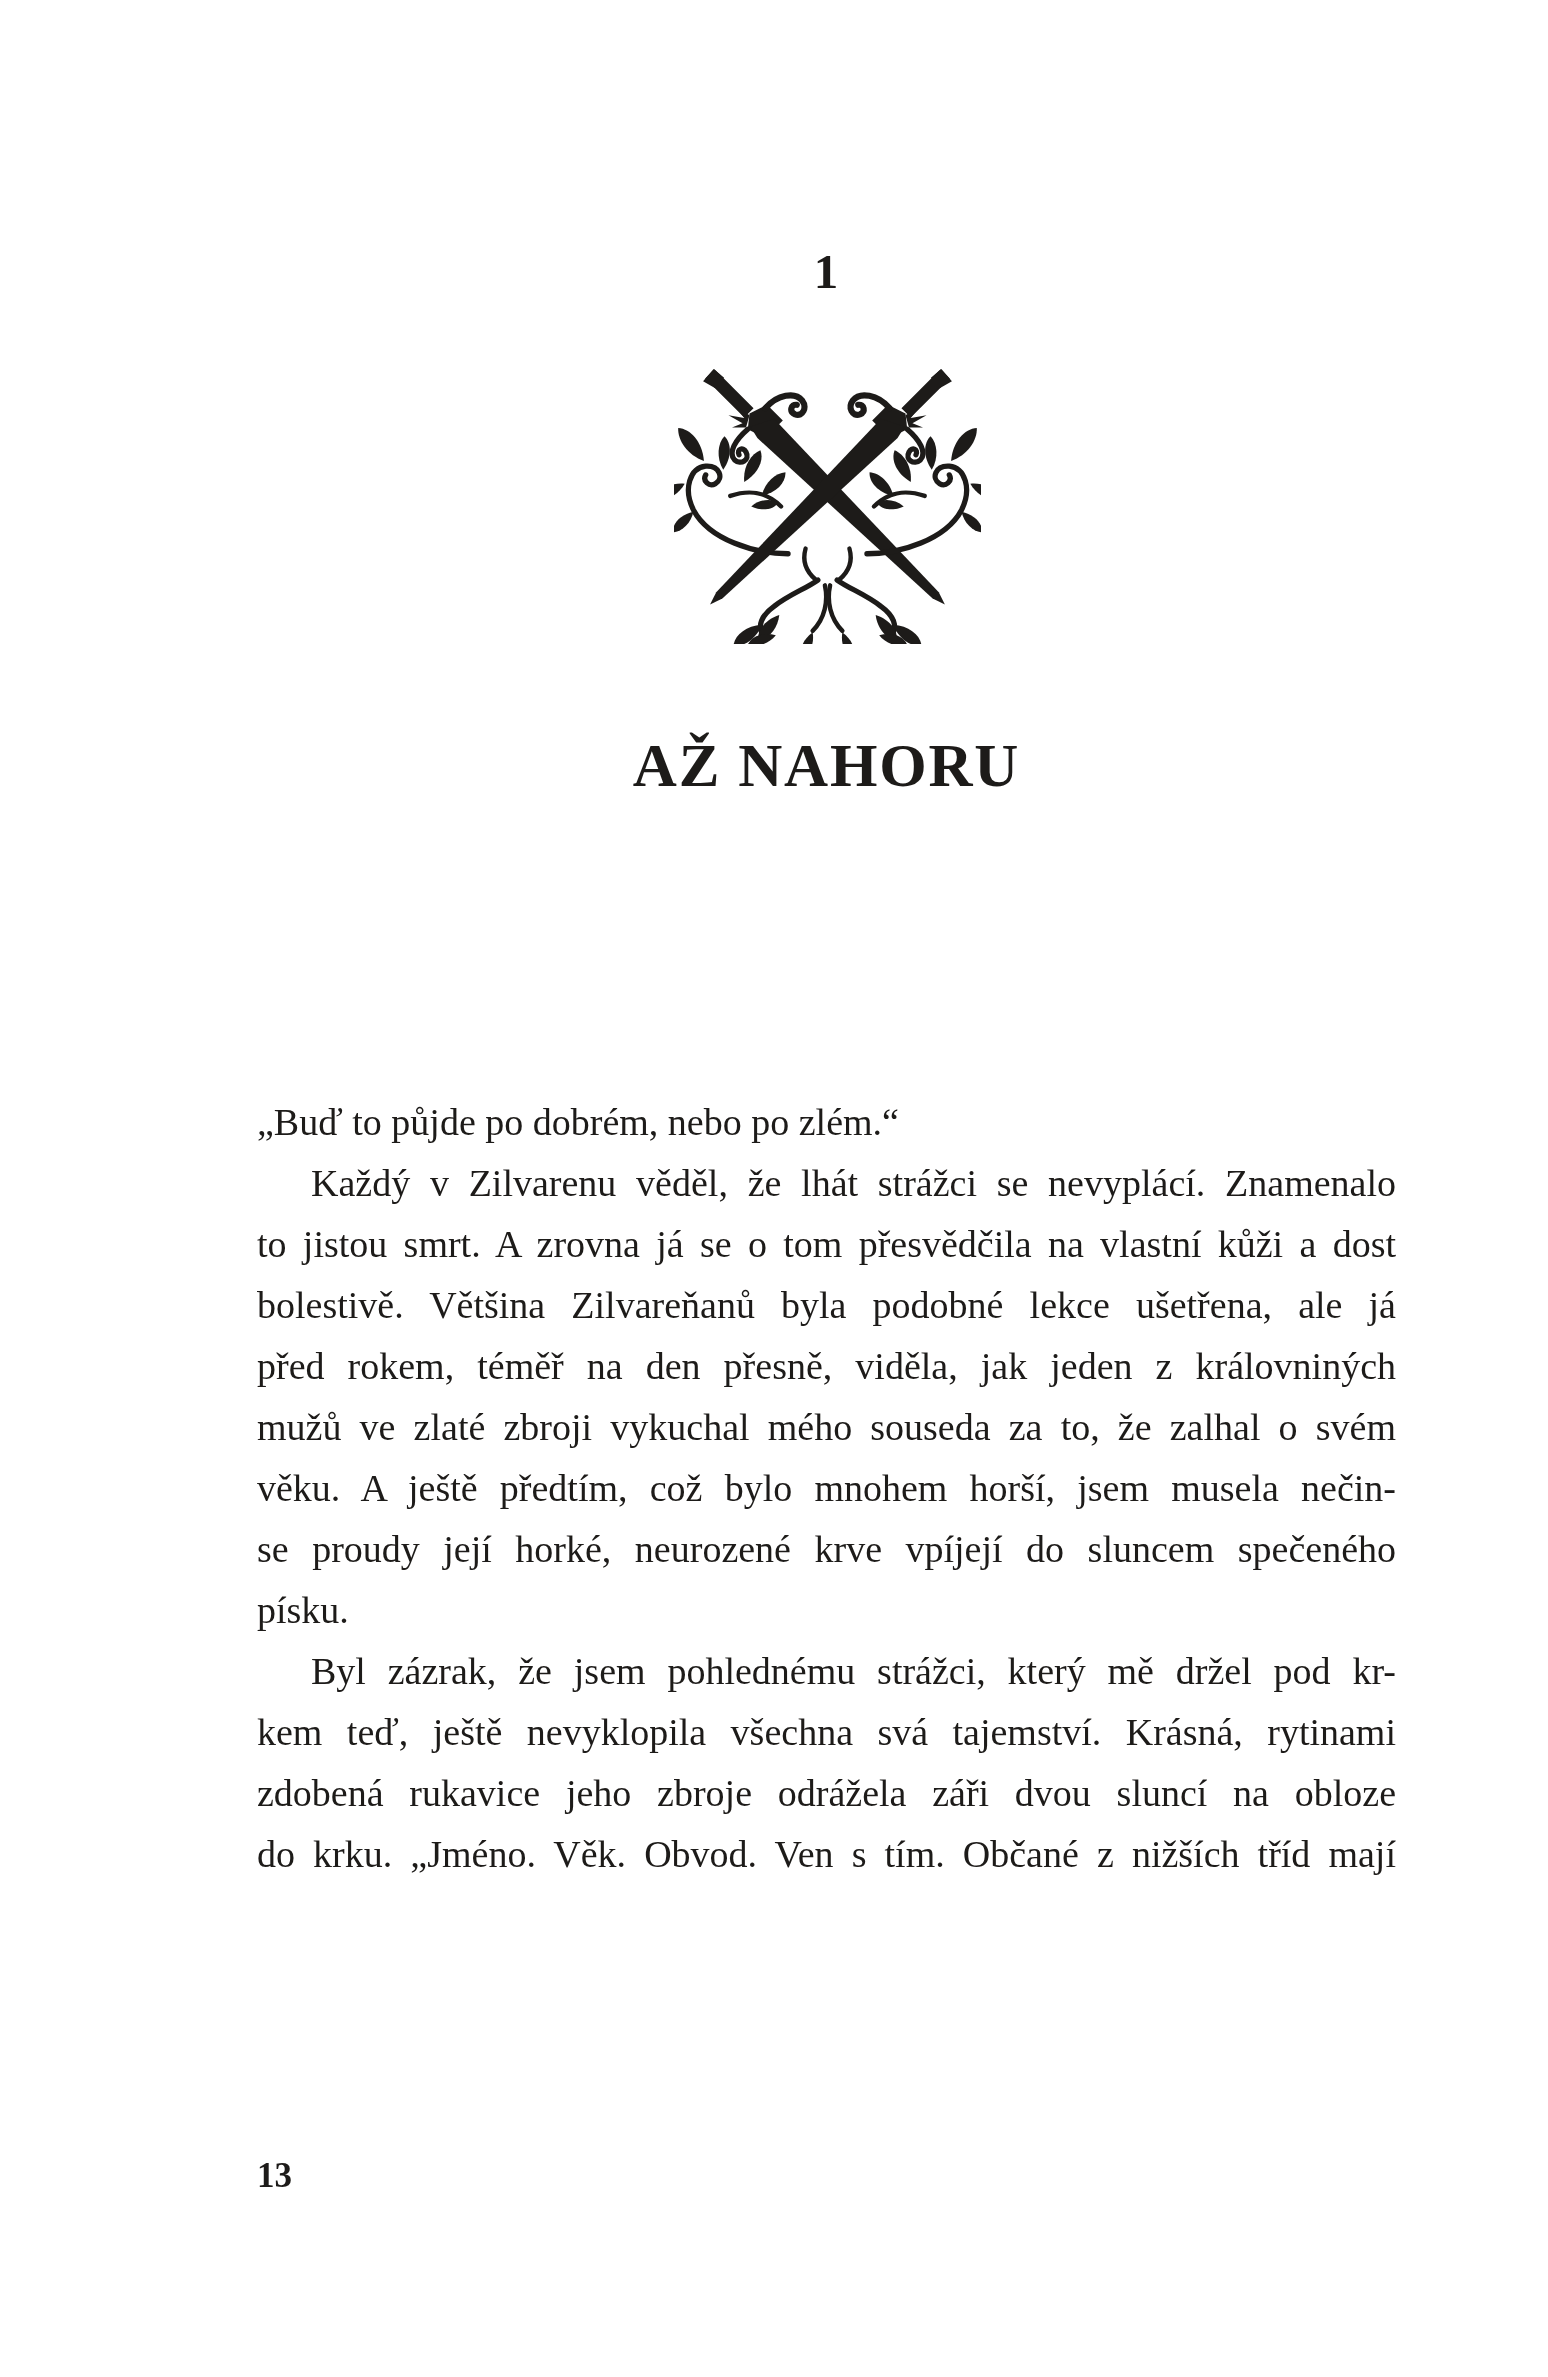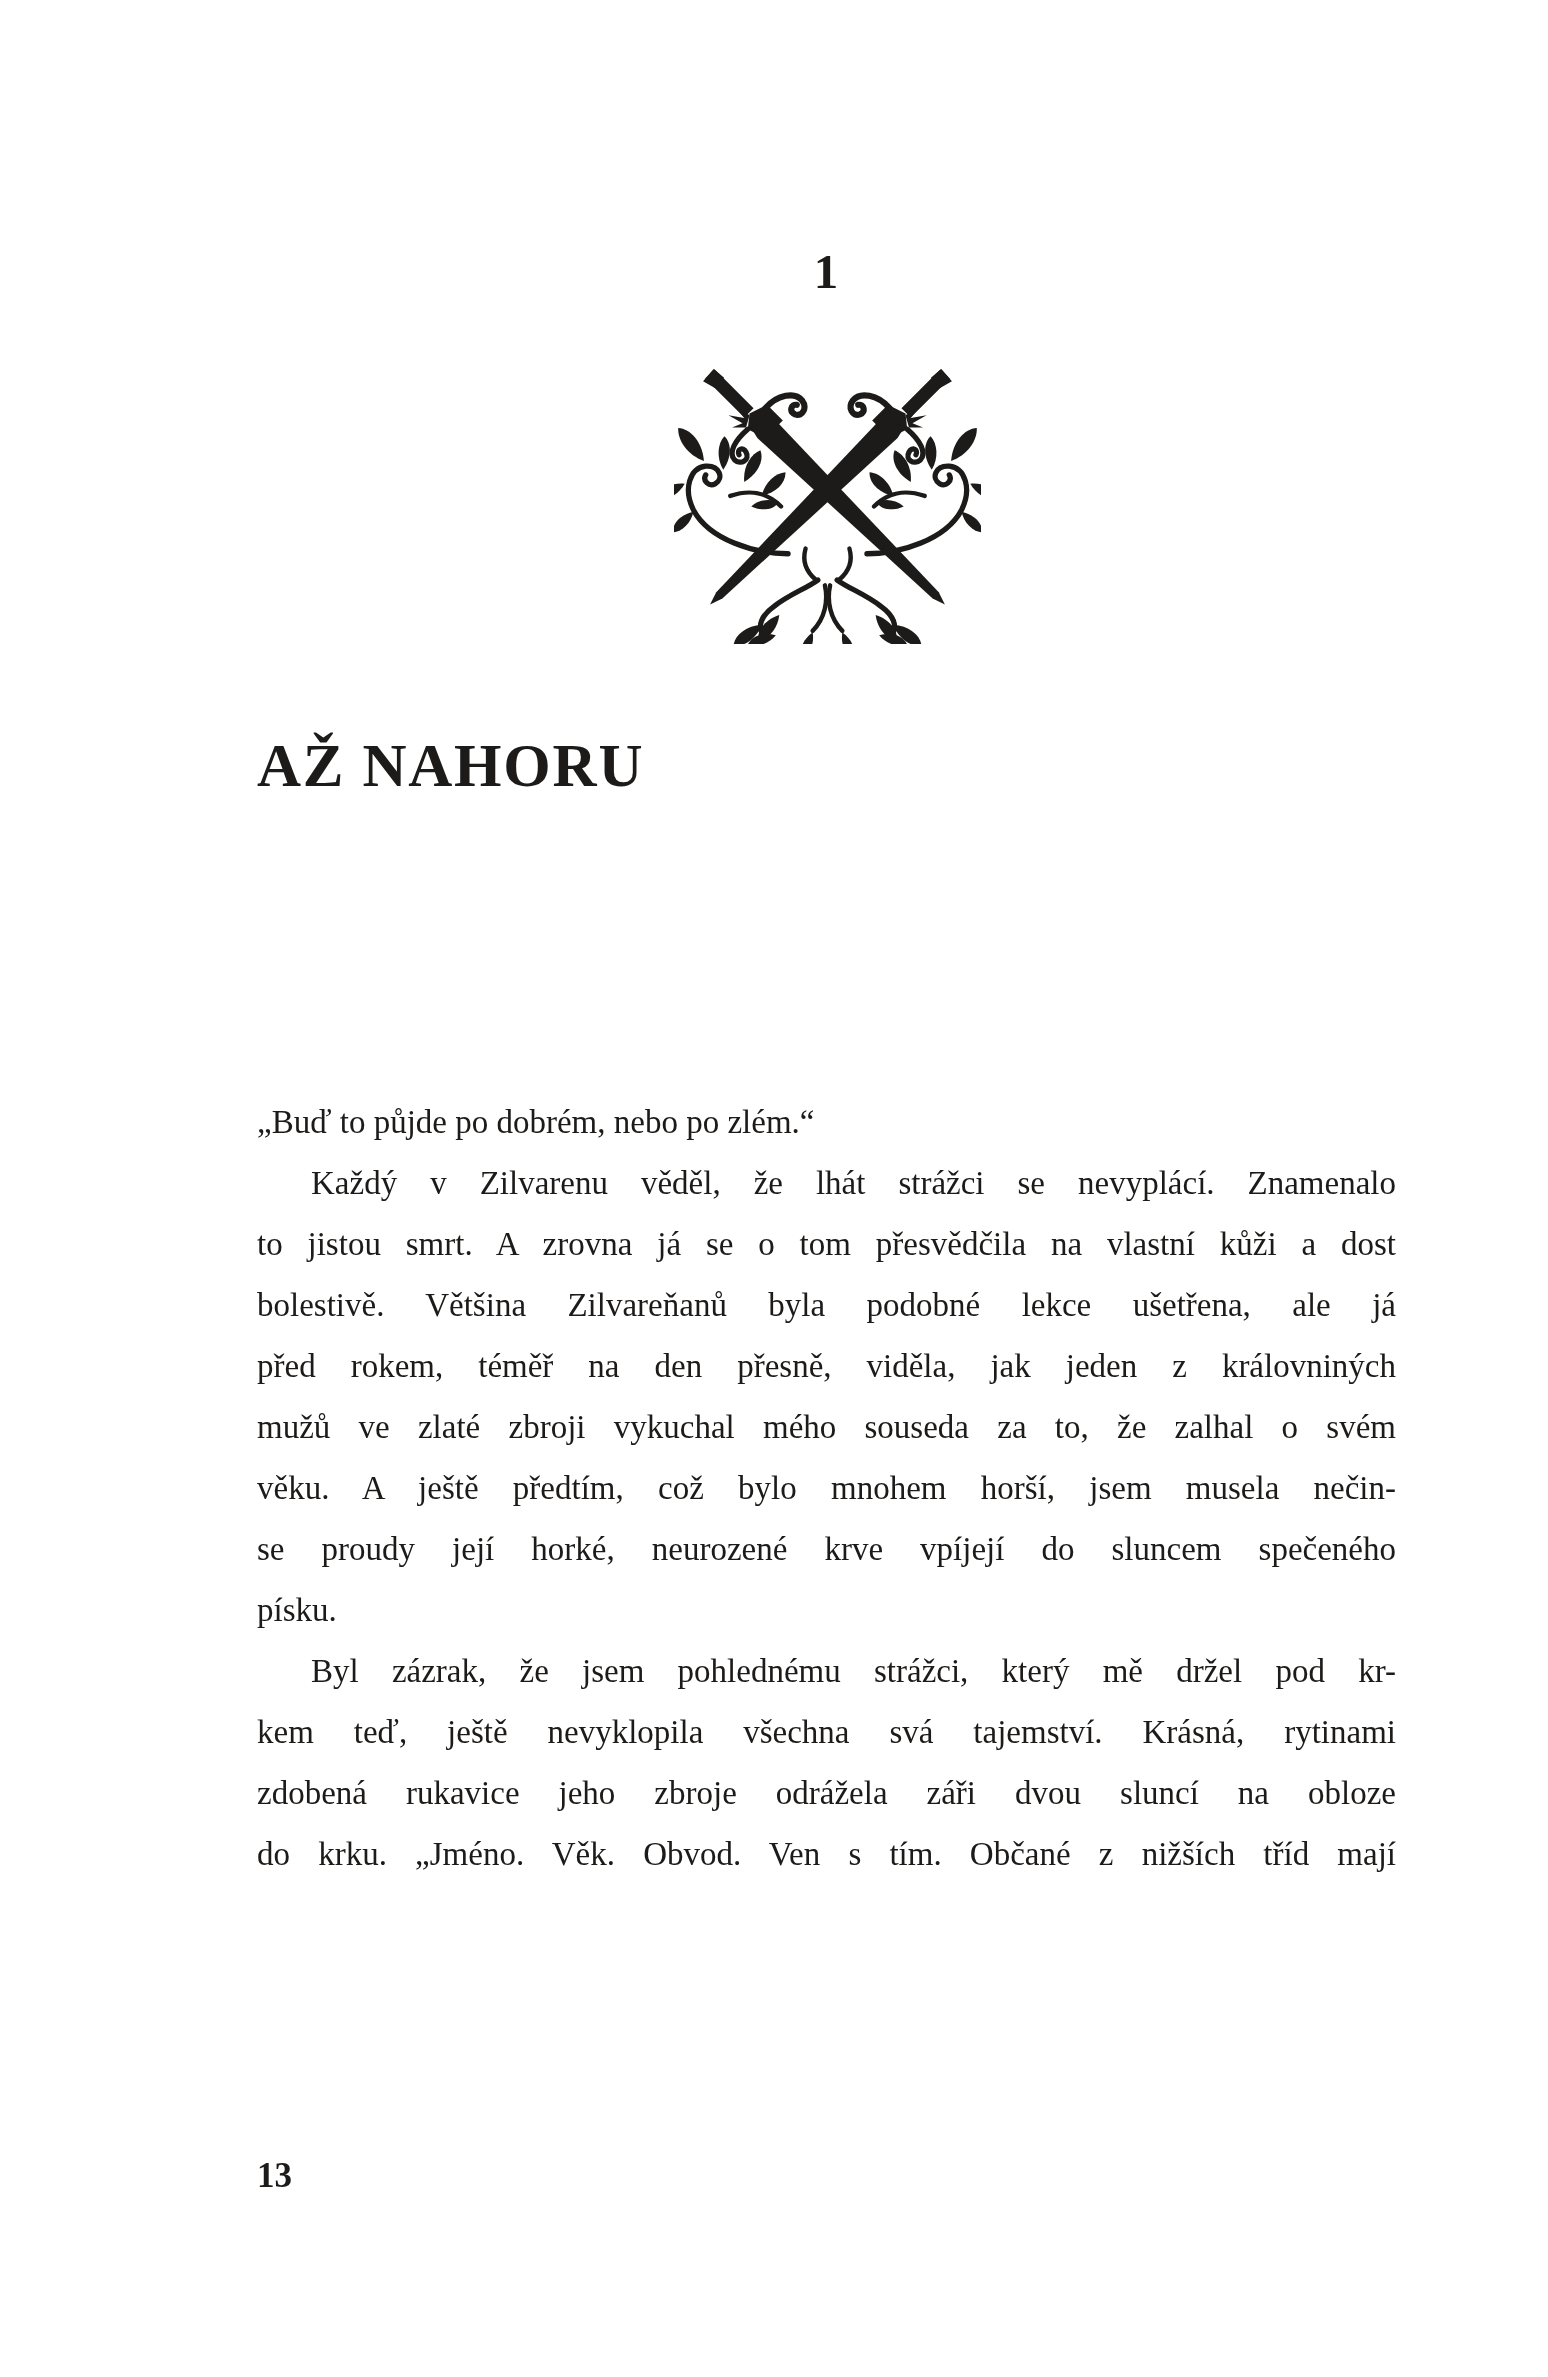--- a/index.html
+++ b/index.html
@@ -19,26 +19,26 @@
   .emblem{
     position:absolute;left:674px;top:368px;width:307px;height:276px;
   }
   .emblem path{fill:#1d1b19;}
   .emblem .st5{fill:none;stroke:#1d1b19;stroke-width:5;stroke-linecap:round;}
   .emblem .st6{fill:none;stroke:#1d1b19;stroke-width:6;stroke-linecap:round;}
   .emblem .st7{fill:none;stroke:#1d1b19;stroke-width:7;stroke-linecap:round;}
   .emblem .grip{stroke:#1d1b19;stroke-width:15;stroke-linecap:square;}
   .chapter-title{
     position:absolute;left:257px;top:732px;width:1139px;
-    text-align:left;font-size:61px;line-height:1.1;font-weight:700;
+    text-align:center;font-size:61px;line-height:1.1;font-weight:700;
     letter-spacing:1.8px;
   }
   .body-text{
     position:absolute;left:257px;top:1092px;width:1139px;
-    font-size:33px;line-height:61px;
+    font-size:38px;line-height:61px;
   }
   .line{
     height:61px;overflow:hidden;
     text-align:left;
   }
   .line.just{
     text-align:justify;
     text-align-last:justify;
   }
   .line.indent{ text-indent:54px; }

